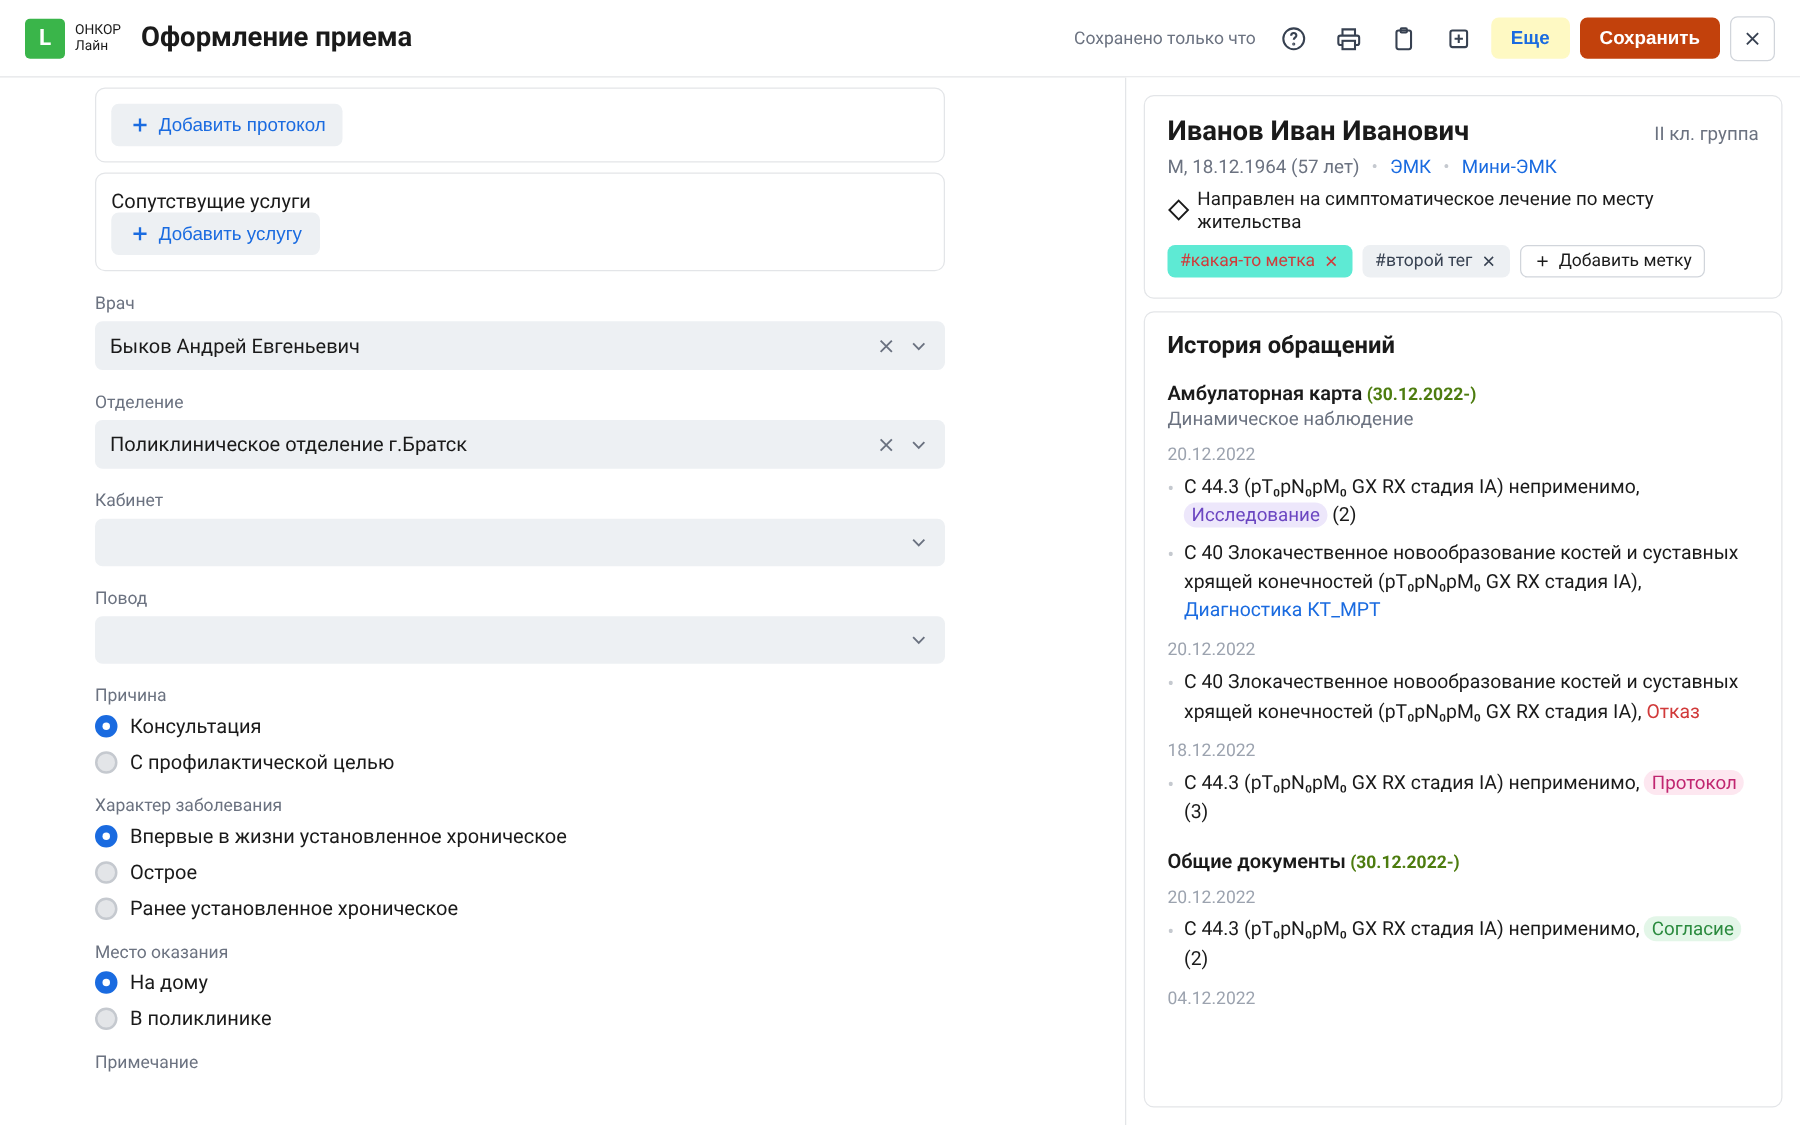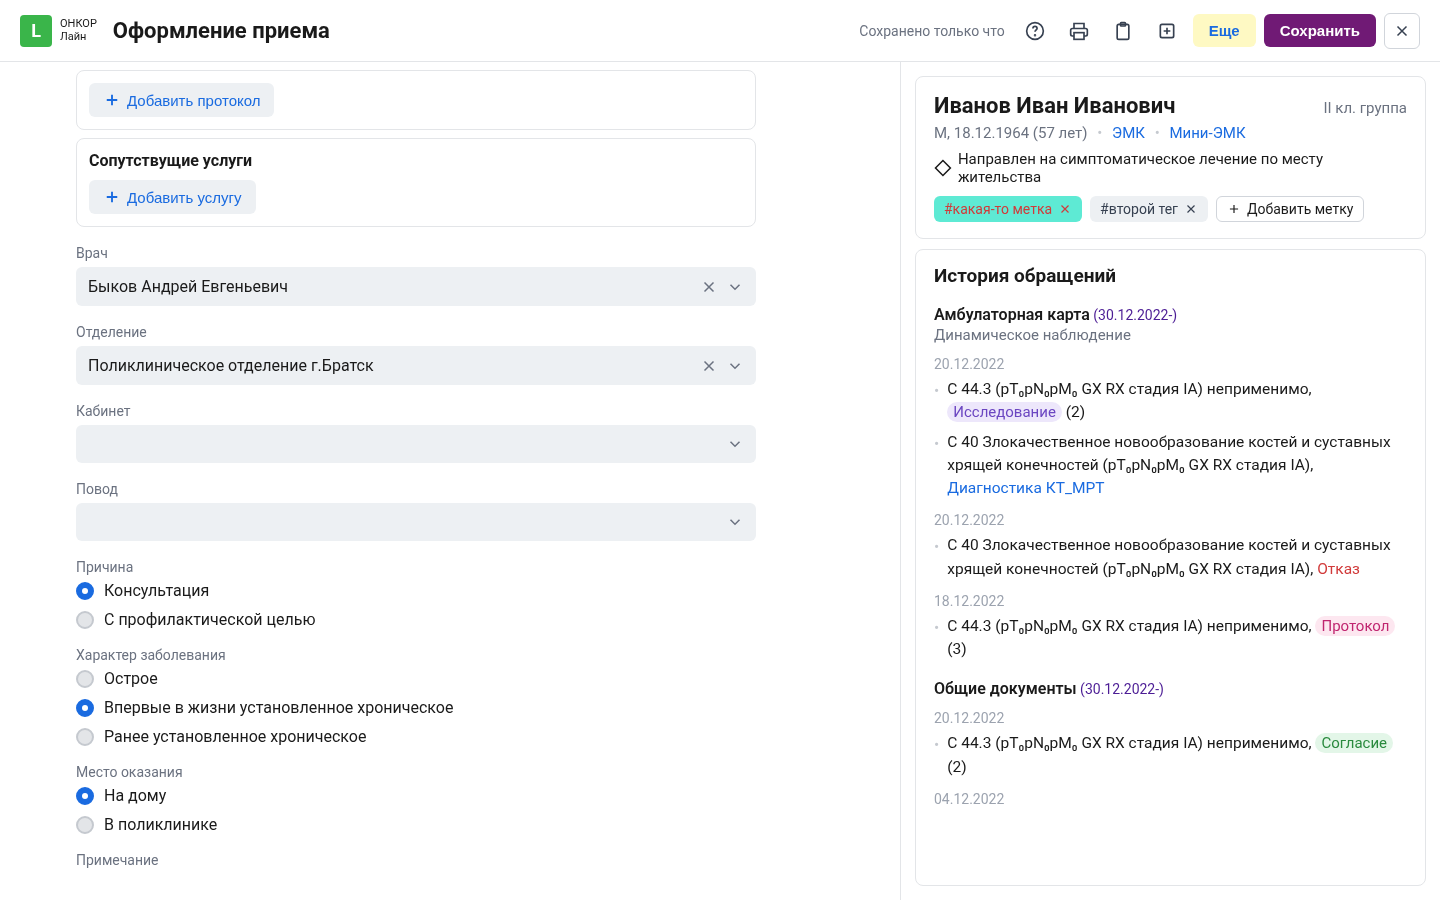--- a/index.html
+++ b/index.html
@@ -9,28 +9,28 @@
 .logo { display: flex; align-items: center; gap: 8px; }
 .logo-mark { width: 32px; height: 32px; background: #3ab54a; color: #fff; font-weight: 700; font-size: 18px; display: flex; align-items: center; justify-content: center; border-radius: 4px; }
 .logo-text { display: flex; flex-direction: column; font-size: 11px; font-weight: 400; line-height: 1.1; }
 .page-title { font-size: 22px; font-weight: 700; }
 .header-right { display: flex; align-items: center; gap: 8px; }
 .saved-text { color: #6b7280; font-size: 14px; margin-right: 4px; }
 .icon-btn { width: 36px; height: 36px; display: flex; align-items: center; justify-content: center; border-radius: 6px; border: none; background: transparent; cursor: pointer; color: #374151; }
 .icon-btn.bordered { border: 1px solid #d1d5db; }
 .btn { padding: 8px 16px; border-radius: 6px; border: none; font-size: 15px; font-weight: 600; cursor: pointer; }
 .btn-more { background: #fef9c3; color: #1a6be0; }
-.btn-primary { background: #701a75; color: #fff; }
+.btn-primary { background: #c2410c; color: #fff; }
 .main { display: flex; height: calc(100vh - 62px); }
 .form-col { flex: 1; overflow-y: auto; padding: 8px 20px 20px 76px; position: relative; }
 .form-col::-webkit-scrollbar { width: 8px; }
 .form-col::-webkit-scrollbar-thumb { background: #c5c9cf; border-radius: 4px; }
 .side-col { width: 540px; border-left: 1px solid #e3e5e8; display: flex; flex-direction: column; background: #fff; overflow: hidden; }
 .card { border: 1px solid #e3e5e8; border-radius: 8px; padding: 12px; margin-bottom: 8px; max-width: 680px; }
-.card-title { font-weight: 700; font-size: 16px; margin-bottom: 10px; }
+.card-title { font-weight: 400; font-size: 16px; }
 .add-btn { display: inline-flex; align-items: center; gap: 6px; background: #edf0f3; color: #1a6be0; border: none; padding: 8px 14px; border-radius: 6px; font-size: 15px; font-weight: 500; cursor: pointer; }
 .form-group { margin-top: 18px; max-width: 680px; }
 .form-label { font-size: 14px; color: #6b7280; margin-bottom: 6px; display: block; }
 .select-box { display: flex; align-items: center; justify-content: space-between; background: #edf0f3; border-radius: 6px; padding: 10px 12px; font-size: 16px; }
 .select-box.has-value { color: #1a1a1a; }
 .select-actions { display: flex; align-items: center; gap: 8px; color: #6b7280; }
 .radio-list { display: flex; flex-direction: column; gap: 10px; margin-top: 4px; }
 .radio-item { display: flex; align-items: center; gap: 10px; font-size: 16px; cursor: pointer; }
 .radio-dot { width: 18px; height: 18px; border-radius: 50%; border: 2px solid #c5c9cf; background: #e3e5e8; position: relative; flex-shrink: 0; }
 .radio-dot.checked { border-color: #1a6be0; background: #1a6be0; }
@@ -48,21 +48,21 @@
 .tag-red { background: #5eead4; color: #d13a3a; }
 .tag-grey { background: #edf0f3; color: #374151; }
 .tag-add { border: 1px solid #d1d5db; background: #fff; cursor: pointer; }
 .history-card { margin: 0 14px 14px 14px; border: 1px solid #e3e5e8; border-radius: 8px; flex: 1; overflow: hidden; display: flex; flex-direction: column; }
 .history-title { font-size: 19px; font-weight: 700; padding: 14px 18px; }
 .history-body { overflow-y: auto; padding: 0 18px 18px 18px; flex: 1; }
 .history-body::-webkit-scrollbar { width: 8px; }
 .history-body::-webkit-scrollbar-thumb { background: #c5c9cf; border-radius: 4px; }
 .hist-section { margin-top: 4px; }
 .hist-section-title { font-weight: 600; font-size: 16px; }
-.hist-section-range { color: #4c1d95; font-size: 14px; font-weight: 400; }
+.hist-section-range { color: #4d7c0f; font-size: 14px; font-weight: 700; }
 .hist-sub { color: #6b7280; font-size: 15px; margin-top: 2px; }
 .hist-date { color: #9ca3af; font-size: 14px; margin-top: 12px; }
 .hist-entry { display: flex; gap: 8px; font-size: 15.5px; margin-top: 6px; line-height: 1.5; }
 .hist-bullet { color: #c5c9cf; margin-top: 2px; }
 .badge { padding: 1px 6px; border-radius: 10px; font-size: 15px; }
 .badge-purple { background: #ede7fb; color: #6b46c1; }
 .badge-pink { background: #fde7f0; color: #c02670; }
 .badge-green { background: #e3f6e8; color: #2a8a3e; }
 .count { color: #1a1a1a; }
 .svg-ic { width: 18px; height: 18px; }
@@ -205,26 +205,26 @@
             <span class="radio-dot"></span>
             <span>С профилактической целью</span>
           </label>
       </div>
     </div>
 
     <div class="form-group">
       <label class="form-label">Характер заболевания</label>
       <div class="radio-list">
         <label class="radio-item">
+            <span class="radio-dot checked"></span>
+            <span>Впервые в жизни установленное хроническое</span>
+          </label>
+        <label class="radio-item">
             <span class="radio-dot"></span>
             <span>Острое</span>
-          </label>
-        <label class="radio-item">
-            <span class="radio-dot checked"></span>
-            <span>Впервые в жизни установленное хроническое</span>
           </label>
         <label class="radio-item">
             <span class="radio-dot"></span>
             <span>Ранее установленное хроническое</span>
           </label>
       </div>
     </div>
 
     <div class="form-group">
       <label class="form-label">Место оказания</label>

